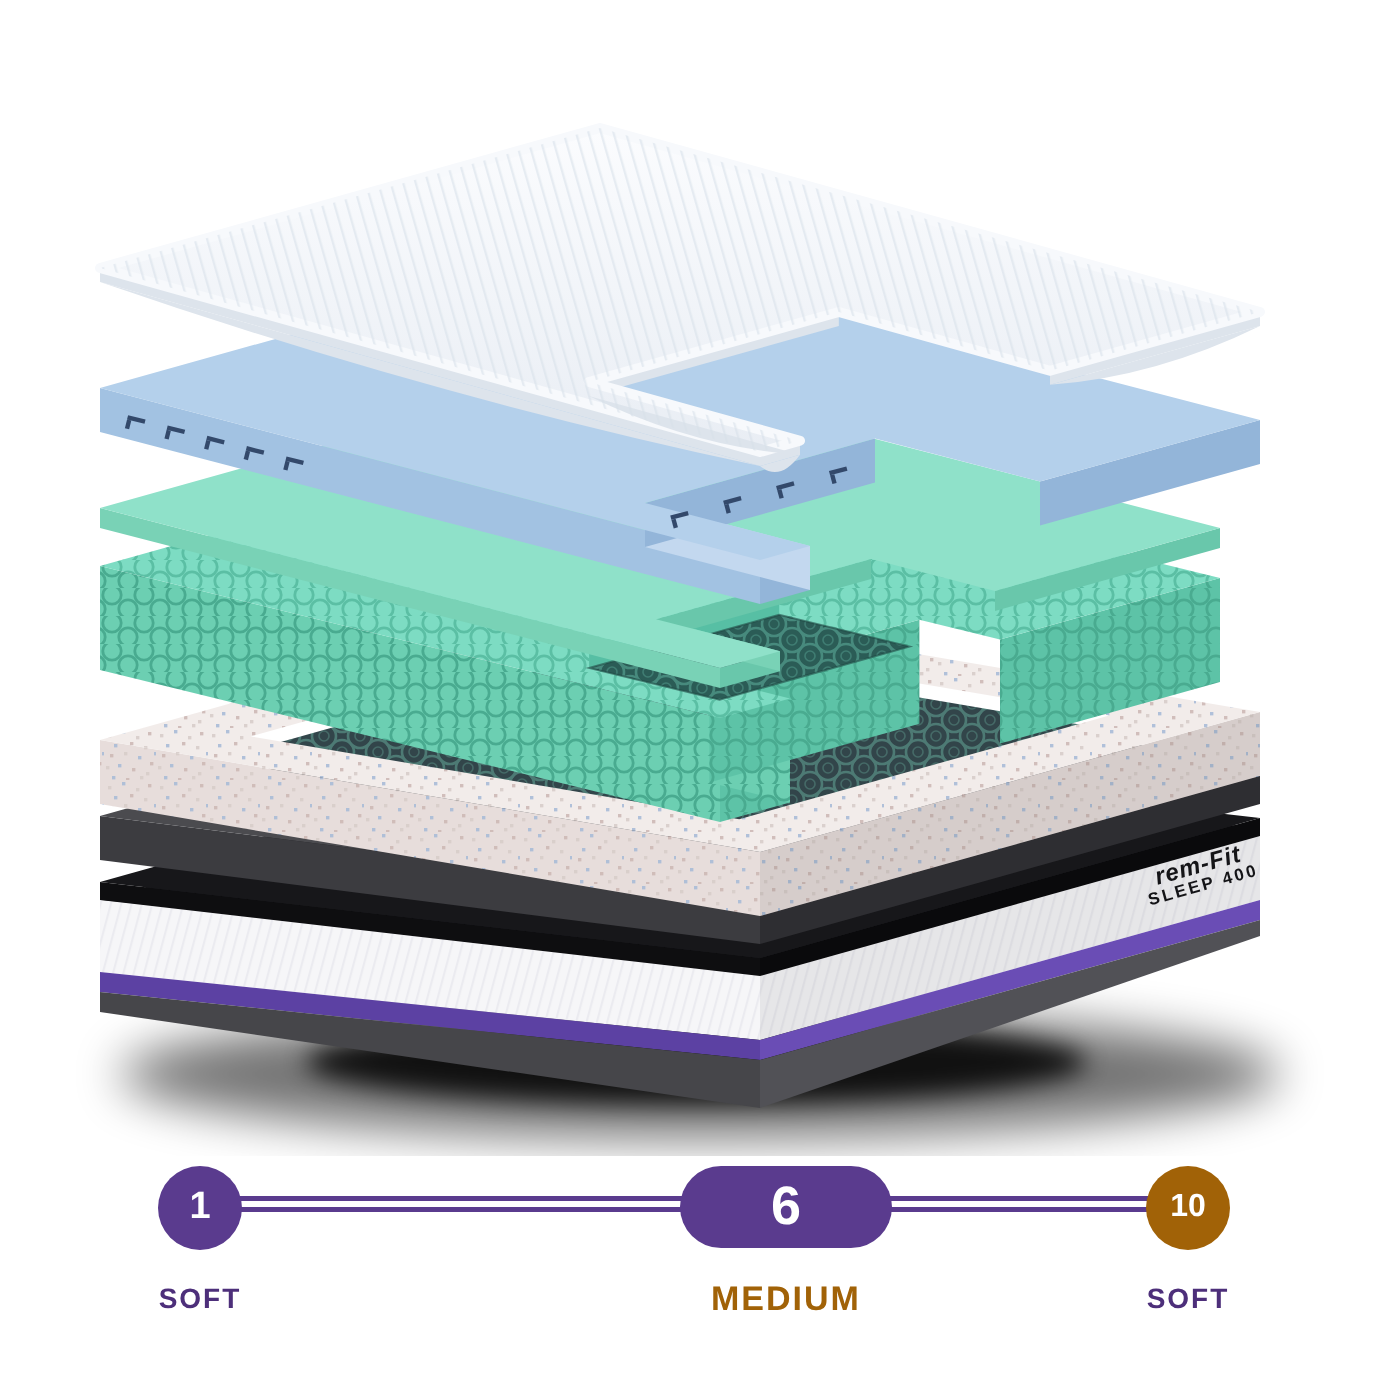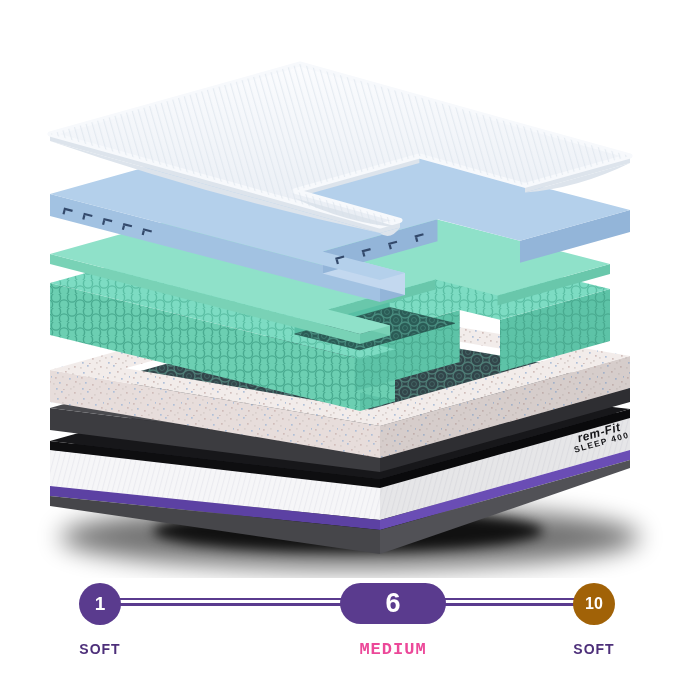--- a/index.html
+++ b/index.html
@@ -257,15 +257,15 @@
   <div class="marker circle" id="mk-min" style="left: 79px; background: rgb(90, 59, 142); color: rgb(255, 255, 255);">
     <span>1</span>
   </div>
   <div class="marker pill" id="mk-cur" style="background: rgb(90, 59, 142); color: rgb(255, 255, 255);">
     <span>6</span>
   </div>
   <div class="marker circle right" id="mk-max" style="left: 573px; background: #a16207; color: rgb(255, 255, 255);">
     <span>10</span>
   </div>
   <div class="scale-label" id="lb-min" style="left: 100px; color: rgb(77, 47, 122);">SOFT</div>
-  <div class="scale-label mid" id="lb-cur" style="left: 393px; color: #ec4899; font-family: Liberation Mono, monospace;">MEDIUM</div>
+  <div class="scale-label mid" id="lb-cur" style="left: 393px; color: #a16207;">MEDIUM</div>
   <div class="scale-label" id="lb-max" style="left: 594px; color: rgb(77, 47, 122);">SOFT</div>
 </div>
 
 </body></html>

